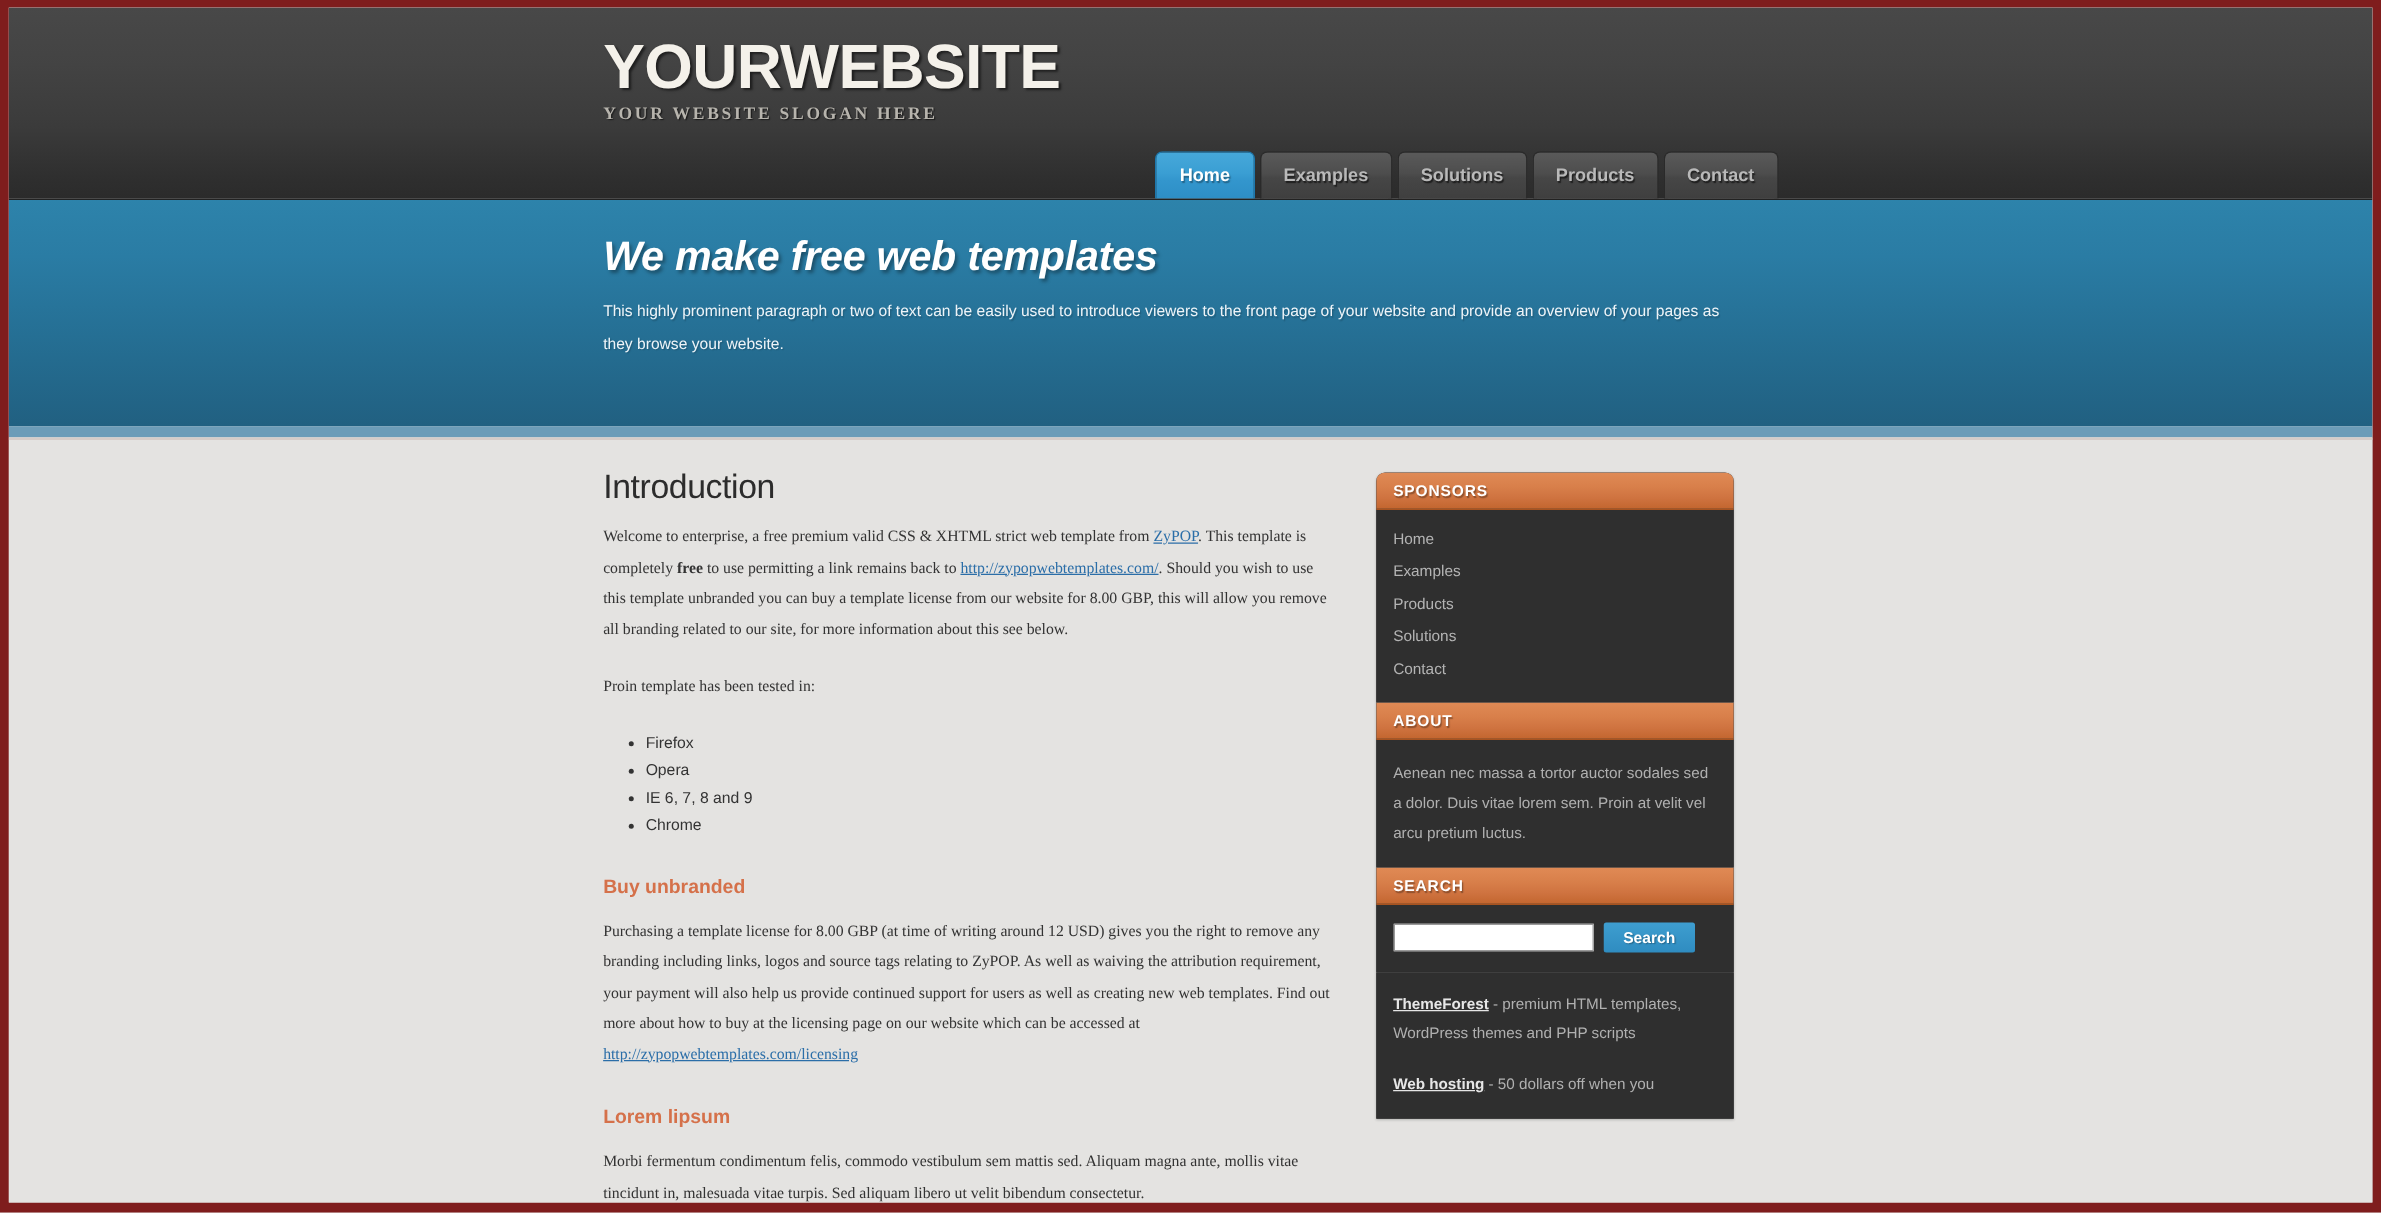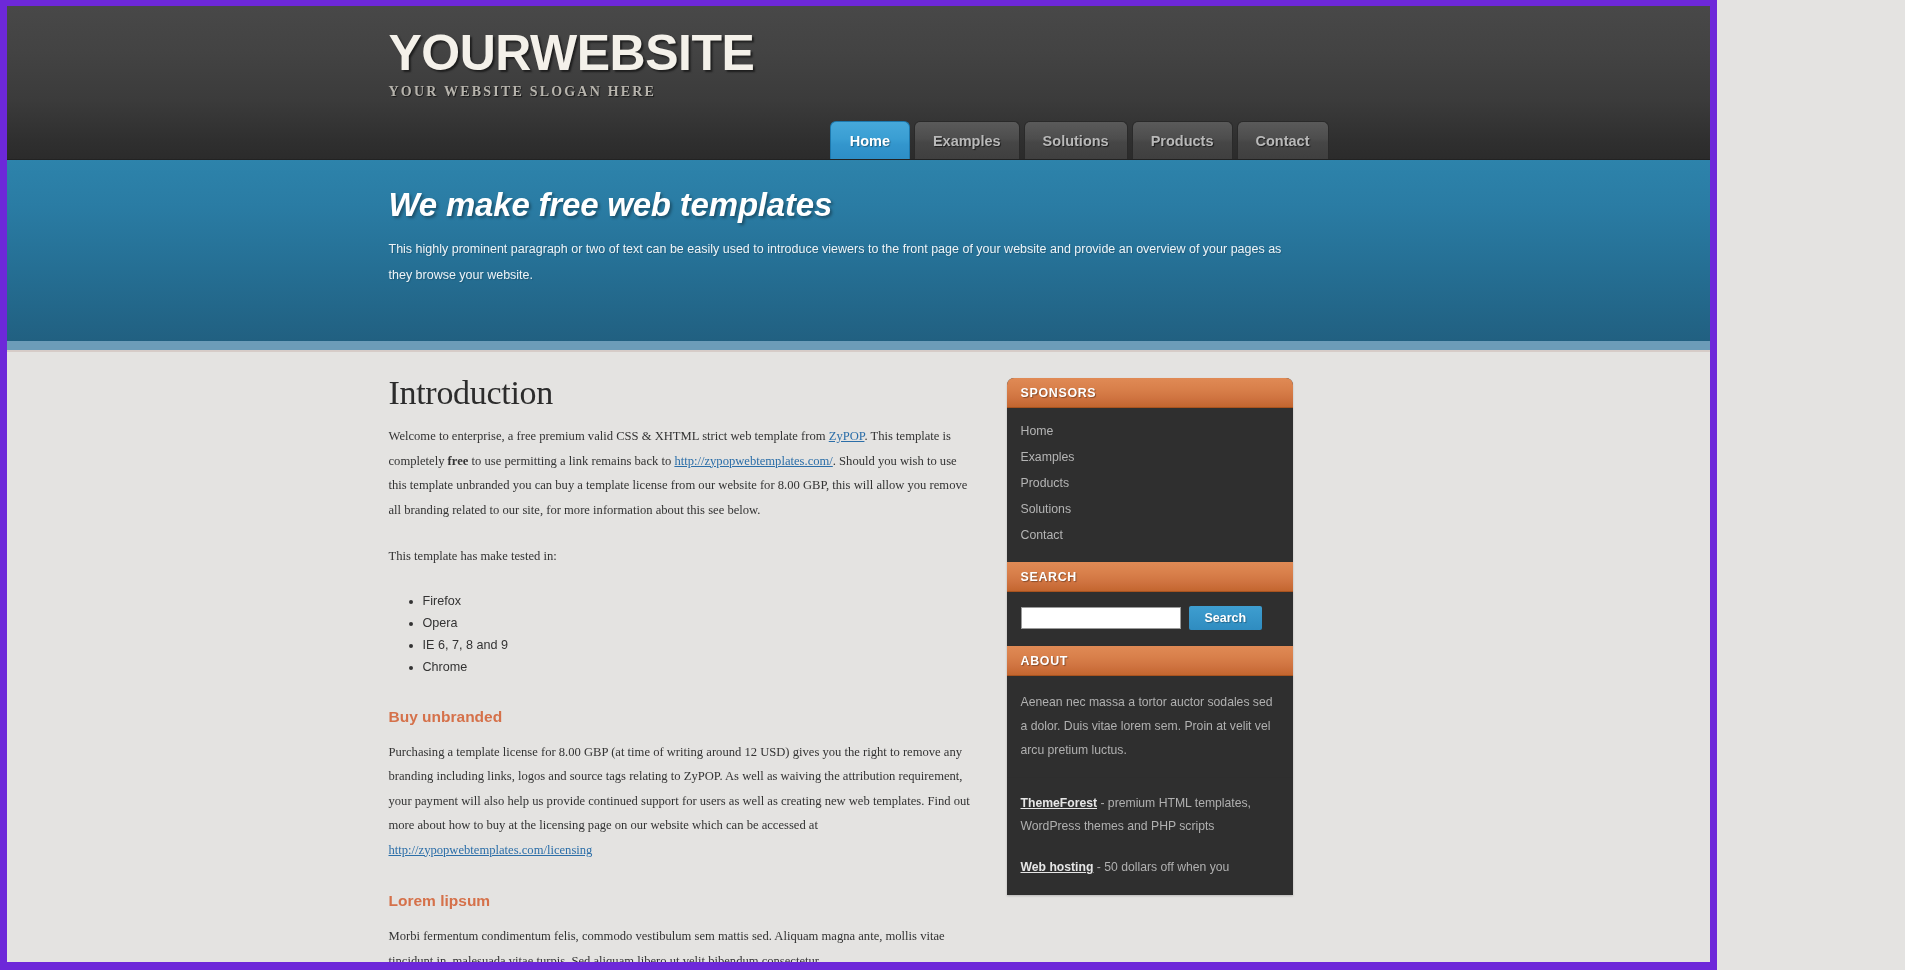--- a/index.html
+++ b/index.html
@@ -9,22 +9,22 @@
     height: 970px;
     overflow: hidden;
     background: #e4e3e1;
     font-family: "Liberation Sans", sans-serif;
   }
 
   
   #page-frame {
     position: absolute;
     left: 0; top: 0;
-    width: 1717px; height: 970px;
-    background: #6d28d9;
+    width: 1905px; height: 970px;
+    background: #7f1d1d;
     padding: 6px 7px 8px 7px;
     overflow: hidden;
   }
   #page-inner {
     position: relative;
     width: 100%; height: 100%;
     background: #e4e3e1;
     overflow: hidden;
   }
 
@@ -143,26 +143,26 @@
     display: flex;
     padding-top: 22px;
   }
 
   
   #main-col {
     width: 618px;
     padding-right: 36px;
   }
   h1.section-h {
-    font-size: 34px;
+    font-size: 27px;
     font-weight: normal;
     color: #2c2c2c;
     letter-spacing: -0.3px;
     margin-bottom: 12px;
-    font-family: Liberation Serif, serif;
+    font-family: Liberation Sans, sans-serif;
   }
   h2.sub-h {
     font-size: 15.5px;
     font-weight: bold;
     color: #d5714a;
     margin-top: 30px;
     margin-bottom: 14px;
   }
   p.body-p {
     font-size: 12.6px;
@@ -300,21 +300,21 @@
 
   <div id="content-strip">
     <div id="content-inner">
 
       <div id="main-col">
 
         <h1 class="section-h">Introduction</h1>
 
         <p class="body-p"><span>Welcome to enterprise, a free premium valid CSS &amp; XHTML strict web template from </span><a class="inline-link">ZyPOP</a><span>. This template is completely </span><b>free</b><span> to use permitting a link remains back to </span><a class="inline-link">http://zypopwebtemplates.com/</a><span>. Should you wish to use this template unbranded you can buy a template license from our website for 8.00 GBP, this will allow you remove all branding related to our site, for more information about this see below.</span></p>
 
-        <p class="body-p" style="margin-top:22px;margin-bottom:2px;">This template has make tested in:</p>
+        <p class="body-p" style="margin-top:22px;margin-bottom:2px;">Proin template has been tested in:</p>
 
         <ul class="browser-list">
           <li>Firefox</li>
           <li>Opera</li>
           <li>IE 6, 7, 8 and 9</li>
           <li>Chrome</li>
         </ul>
 
         <h2 class="sub-h">Buy unbranded</h2>
 
@@ -333,37 +333,37 @@
           <div class="panel-body">
             <a class="side-link">Home</a>
             <a class="side-link">Examples</a>
             <a class="side-link">Products</a>
             <a class="side-link">Solutions</a>
             <a class="side-link">Contact</a>
           </div>
         </div>
 
         <div class="panel">
+          <div class="panel-head">ABOUT</div>
+          <div class="panel-body nolist">
+            <div class="about-text">Aenean nec massa a tortor auctor sodales sed a dolor. Duis vitae lorem sem. Proin at velit vel arcu pretium luctus.</div>
+          </div>
+        </div>
+
+        <div class="panel">
           <div class="panel-head">SEARCH</div>
           <div class="panel-body nolist">
             <div class="search-row">
               <input id="search-input" type="text" placeholder="" value="" style="">
               <button id="search-button">Search</button>
             </div>
           </div>
         </div>
 
         <div class="panel">
-          <div class="panel-head">ABOUT</div>
-          <div class="panel-body nolist">
-            <div class="about-text">Aenean nec massa a tortor auctor sodales sed a dolor. Duis vitae lorem sem. Proin at velit vel arcu pretium luctus.</div>
-          </div>
-        </div>
-
-        <div class="panel">
           <div class="panel-body nolist">
             <div class="sponsor-item"><a>ThemeForest</a><span> - premium HTML templates, WordPress themes and PHP scripts</span></div>
             <div class="sponsor-item"><a>Web hosting</a><span> - 50 dollars off when you</span></div>
           </div>
         </div>
 
       </div>
 
     </div>
 

